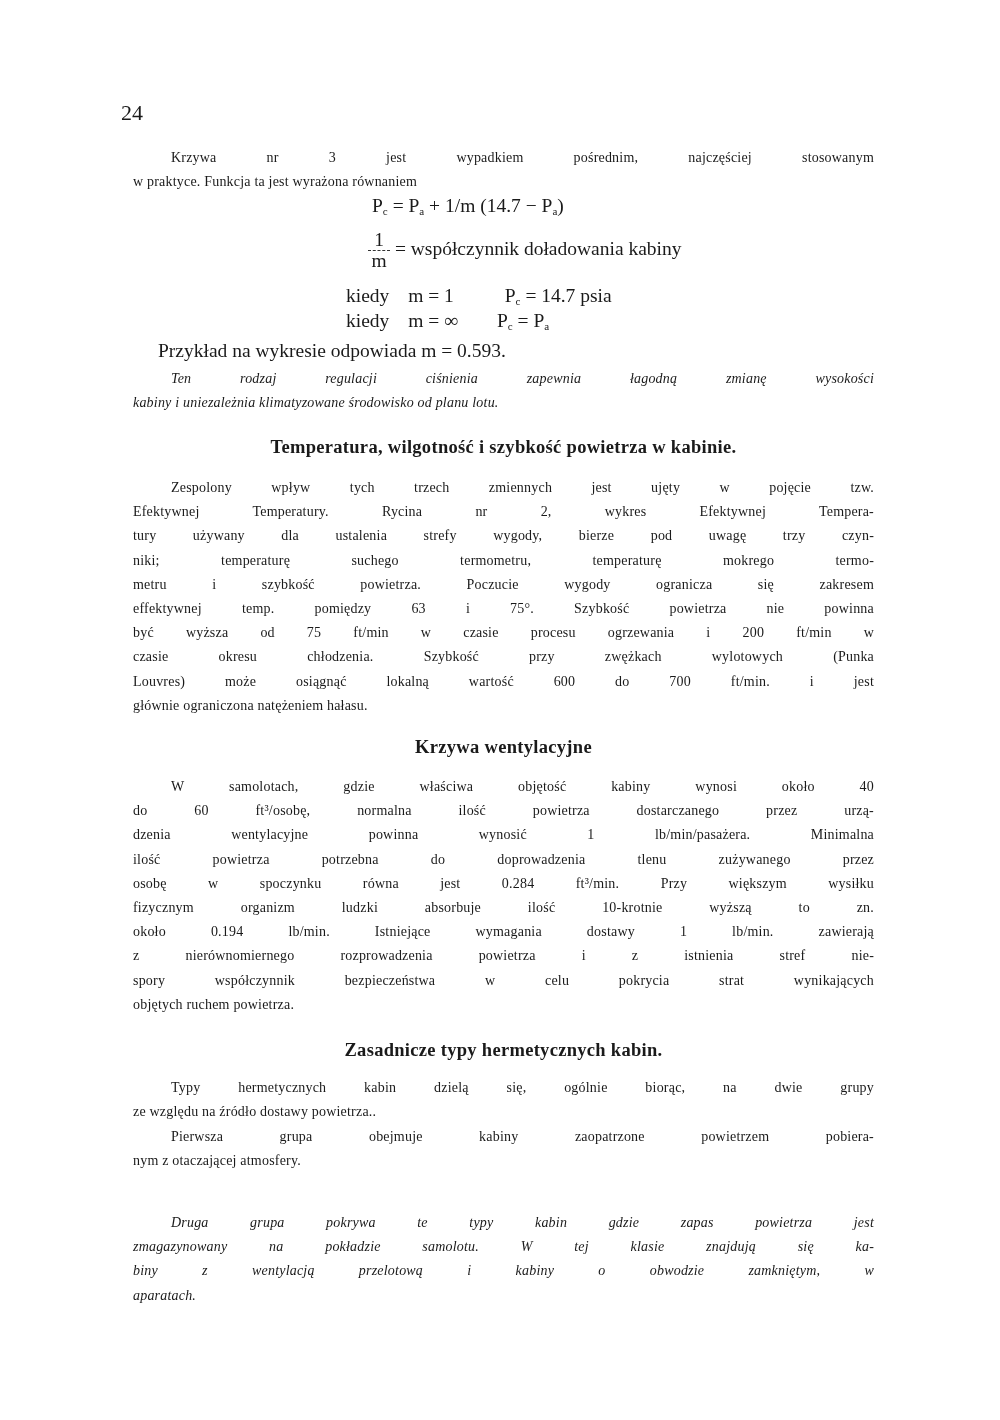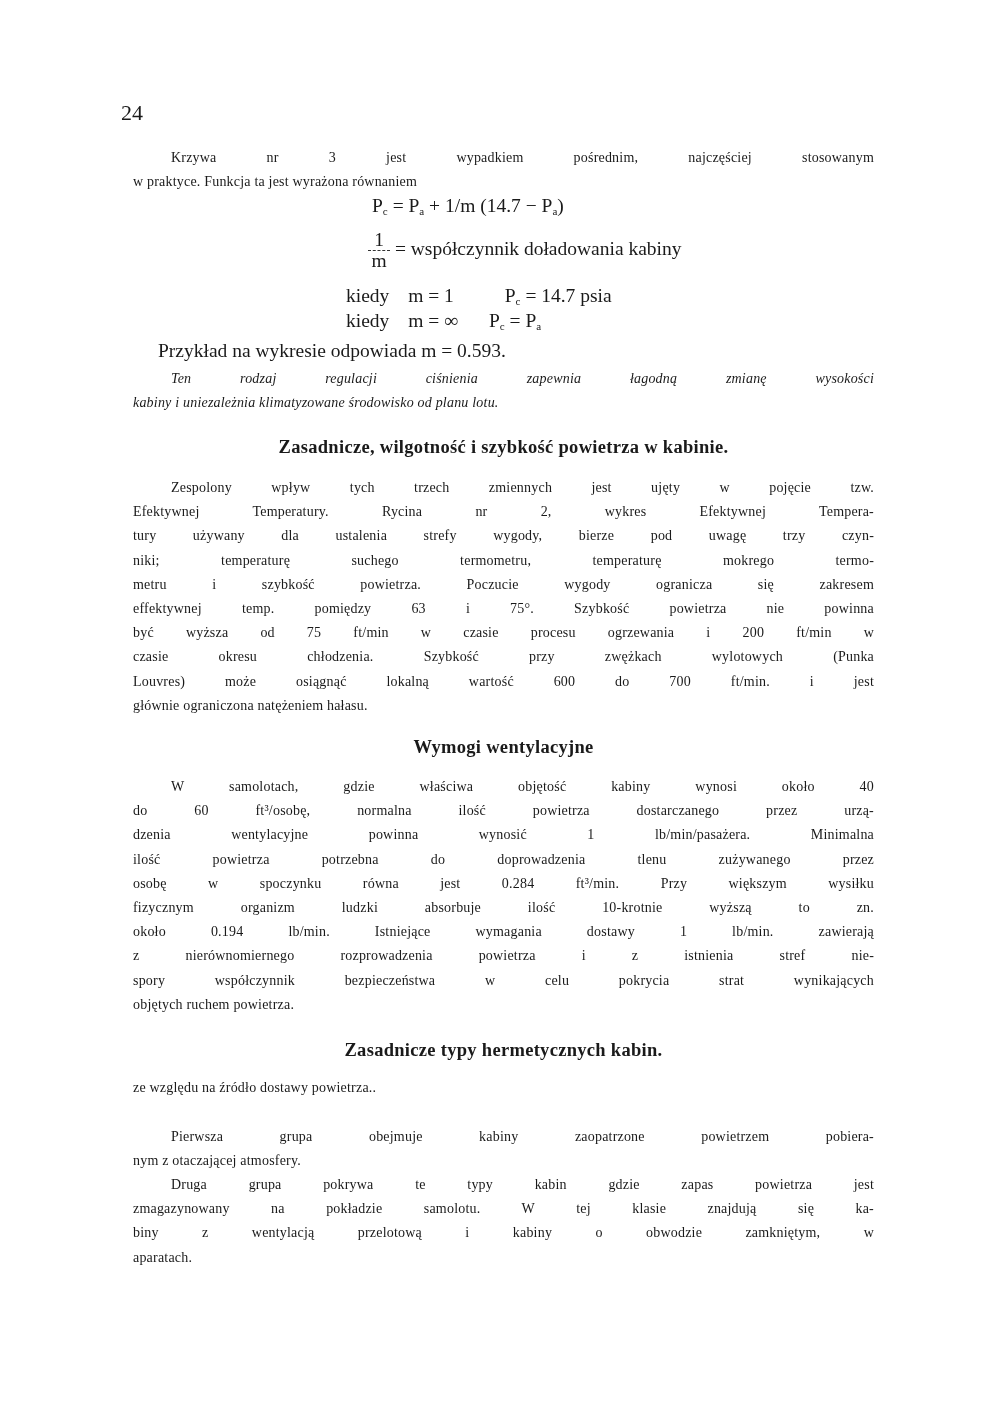--- a/index.html
+++ b/index.html
@@ -53,64 +53,65 @@
 
 <div class="eq" style="left:346px; top:285px;">
   <span>kiedy</span>
   <span style="margin-left:14px;">m = 1</span>
   <span style="margin-left:46px;"><span>P</span><sub>c</sub><span> = 14.7  psia</span></span>
 </div>
 
 <div class="eq" style="left:346px; top:310px;">
   <span>kiedy</span>
   <span style="margin-left:14px;">m = ∞</span>
-  <span style="margin-left:26px;"><span>P</span><sub>c</sub><span> = P</span><sub>a</sub></span>
+  <span style="margin-left:34px;"><span>P</span><sub>c</sub><span> = P</span><sub>a</sub></span>
 </div>
 
 <div class="eq" style="left:158px; top:340px;">Przykład na wykresie odpowiada  m = 0.593.</div>
 
 <div class="block" style="top:367px;font-style:italic;">
   <div class="line indent">Ten rodzaj regulacji ciśnienia zapewnia łagodną zmianę wysokości</div>
   <div class="line last">kabiny i uniezależnia klimatyzowane środowisko od planu lotu.</div>
 </div>
 
-<div class="heading" style="top:437px;">Zasadnicze, wilgotność i szybkość powietrza w kabinie.</div>
+<div class="heading" style="top:437px;">Temperatura, wilgotność i szybkość powietrza w kabinie.</div>
 <div class="block" style="top:476px;font-family:Liberation Serif, serif;">
   <div class="line indent">Zespolony wpływ tych trzech zmiennych jest ujęty w pojęcie tzw.</div>
   <div class="line">Efektywnej Temperatury. Rycina nr 2, wykres Efektywnej Tempera-</div>
   <div class="line">tury używany dla ustalenia strefy wygody, bierze pod uwagę trzy czyn-</div>
   <div class="line">niki; temperaturę suchego termometru, temperaturę mokrego termo-</div>
   <div class="line">metru i szybkość powietrza. Poczucie wygody ogranicza się zakresem</div>
   <div class="line">effektywnej temp. pomiędzy 63 i 75°. Szybkość powietrza nie powinna</div>
   <div class="line">być wyższa od 75 ft/min w czasie procesu ogrzewania i 200 ft/min w</div>
   <div class="line">czasie okresu chłodzenia. Szybkość przy zwężkach wylotowych (Punka</div>
   <div class="line">Louvres) może osiągnąć lokalną wartość 600 do 700 ft/min. i jest</div>
   <div class="line last">głównie ograniczona natężeniem hałasu.</div>
 </div>
 
-<div class="heading" style="top:737px;">Wymogi wentylacyjne</div>
+<div class="heading" style="top:737px;">Krzywa wentylacyjne</div>
 <div class="block" style="top:775px;">
   <div class="line indent">W samolotach, gdzie właściwa objętość kabiny wynosi około 40</div>
   <div class="line">do 60 ft³/osobę, normalna ilość powietrza dostarczanego przez urzą-</div>
   <div class="line">dzenia wentylacyjne powinna wynosić 1 lb/min/pasażera. Minimalna</div>
   <div class="line">ilość powietrza potrzebna do doprowadzenia tlenu zużywanego przez</div>
   <div class="line">osobę w spoczynku równa jest 0.284 ft³/min. Przy większym wysiłku</div>
   <div class="line">fizycznym organizm ludzki absorbuje ilość 10-krotnie wyższą to zn.</div>
   <div class="line">około 0.194 lb/min. Istniejące wymagania dostawy 1 lb/min. zawierają</div>
   <div class="line">z nierównomiernego rozprowadzenia powietrza i z istnienia stref nie-</div>
   <div class="line">spory współczynnik bezpieczeństwa w celu pokrycia strat wynikających</div>
   <div class="line last">objętych ruchem powietrza.</div>
 </div>
 
 <div class="heading" style="top:1040px;">Zasadnicze typy hermetycznych kabin.</div>
 <div class="block" style="top:1076px;">
+  <div class="line indent">Typy hermetycznych kabin dzielą się, ogólnie biorąc, na dwie grupy</div>
   <div class="line last">ze względu na źródło dostawy powietrza..</div>
 </div>
 <div class="block" style="top:1125px;">
   <div class="line indent">Pierwsza grupa obejmuje kabiny zaopatrzone powietrzem pobiera-</div>
   <div class="line last">nym z otaczającej atmosfery.</div>
 </div>
-<div class="block" style="top:1173px;">
+<div class="block" style="top:1211px;font-style:italic;">
   <div class="line indent">Druga grupa pokrywa te typy kabin gdzie zapas powietrza jest</div>
   <div class="line">zmagazynowany na pokładzie samolotu. W tej klasie znajdują się ka-</div>
   <div class="line">biny z wentylacją przelotową i kabiny o obwodzie zamkniętym, w</div>
   <div class="line last">aparatach.</div>
 </div>
 
 </body></html>

